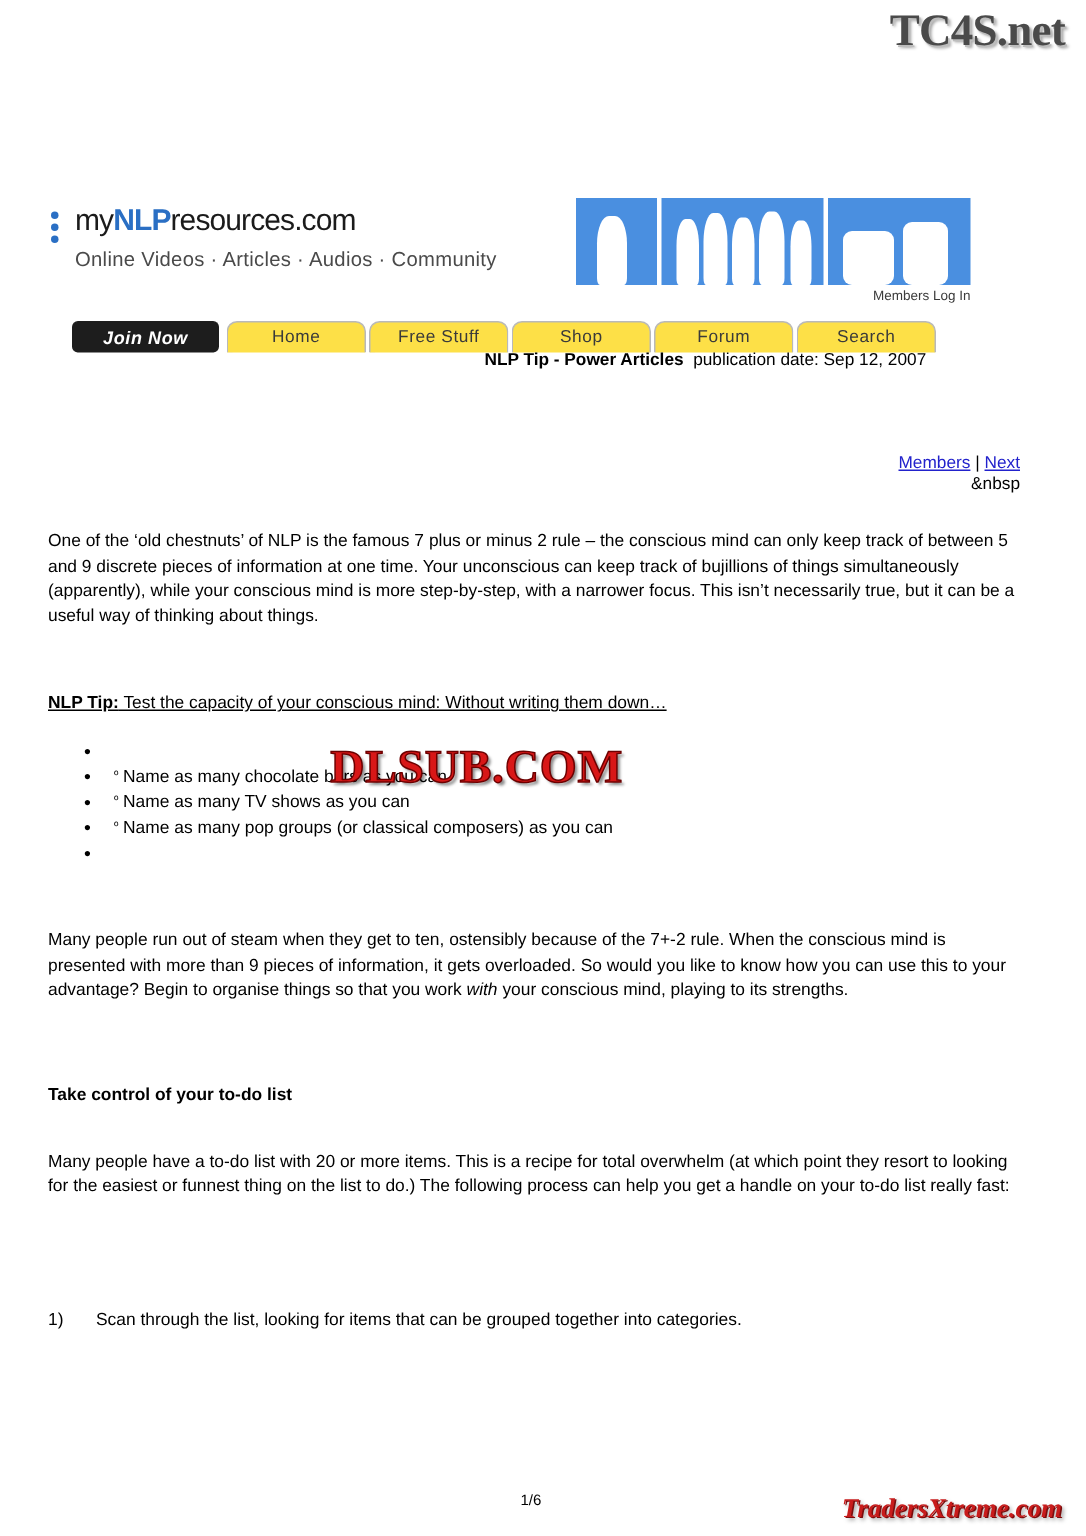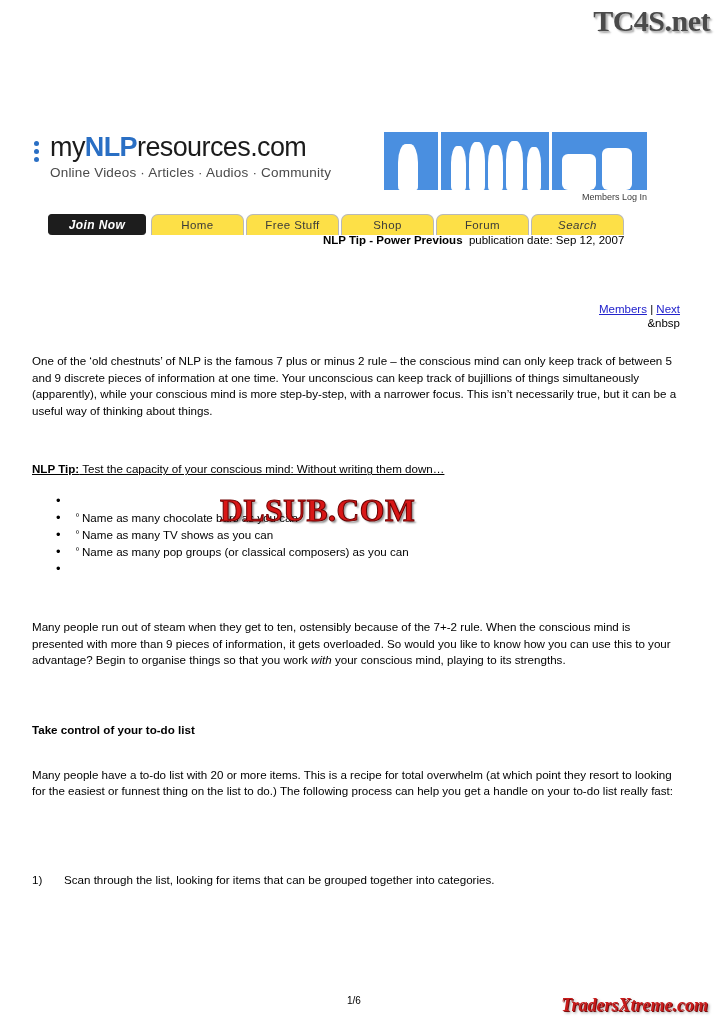--- a/index.html
+++ b/index.html
@@ -53,21 +53,21 @@
     display: block;
     width: 5px;
     height: 5px;
     background: #2a6fc4;
     border-radius: 50%;
     margin-bottom: 3px;
   }
   .logo-text {
     margin-left: 18px;
     font-family: "Liberation Sans", sans-serif;
-    font-size: 27px;
+    font-size: 20px;
     line-height: 30px;
     letter-spacing: -0.6px;
     white-space: nowrap;
   }
   .logo-my { color: #1b1b1b; }
   .logo-nlp { color: #2a6fc4; font-weight: bold; }
   .logo-resources { color: #1b1b1b; }
   .logo-com { color: #1b1b1b; }
   .logo-sub {
     margin-left: 18px;
@@ -308,25 +308,25 @@
     <div class="members-login">Members Log In</div>
   </div>
 </div>
 
 <div class="navbar">
   <div class="nav-tab join" style="left:0px;width:98px;">Join Now</div>
   <div class="nav-tab" style="left:103px;width:93px;">Home</div>
   <div class="nav-tab" style="left:198px;width:93px;">Free Stuff</div>
   <div class="nav-tab" style="left:293px;width:93px;">Shop</div>
   <div class="nav-tab" style="left:388px;width:93px;">Forum</div>
-  <div class="nav-tab" style="left:483px;width:93px;font-style:italic;">Search</div>
+  <div class="nav-tab" style="left:483px;width:93px;">Search</div>
 </div>
 
 <div class="doc-header">
-  <span class="title">NLP Tip - Power Previous</span>&nbsp;&nbsp;<span class="pubdate">publication date: Sep 12, 2007</span>
+  <span class="title">NLP Tip - Power Articles</span>&nbsp;&nbsp;<span class="pubdate">publication date: Sep 12, 2007</span>
 </div>
 
 <div class="pager">
   <a href="#">Members</a>
   <span class="sep">|</span>
   <a href="#">Next</a>
   <span class="nbsp">&amp;nbsp</span>
 </div>
 
 <div class="content">

